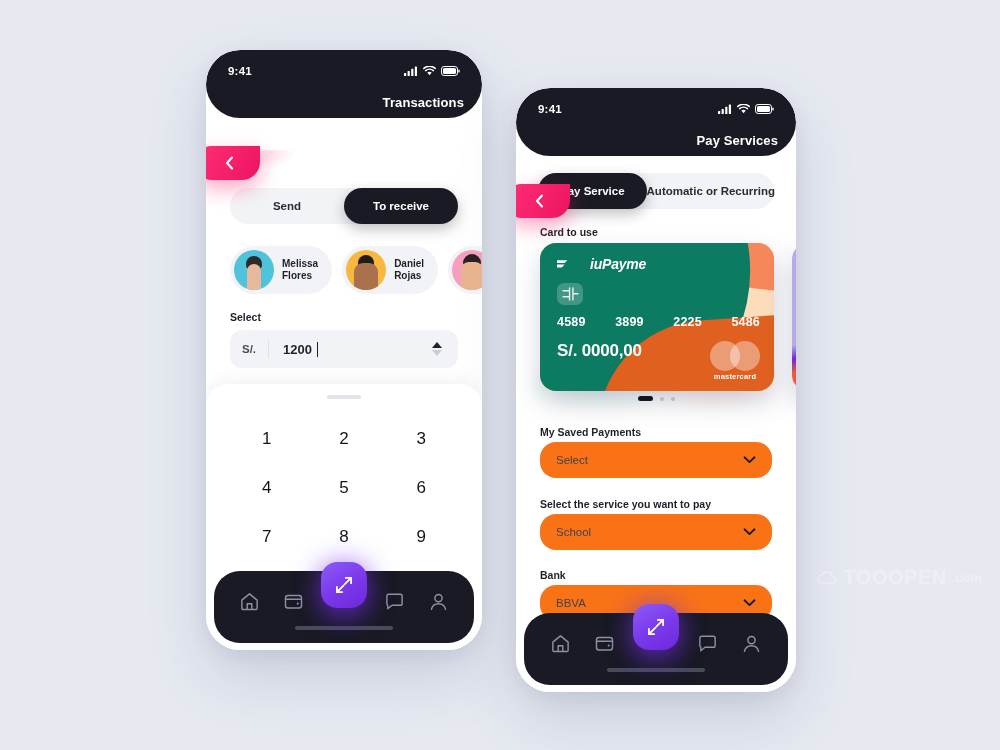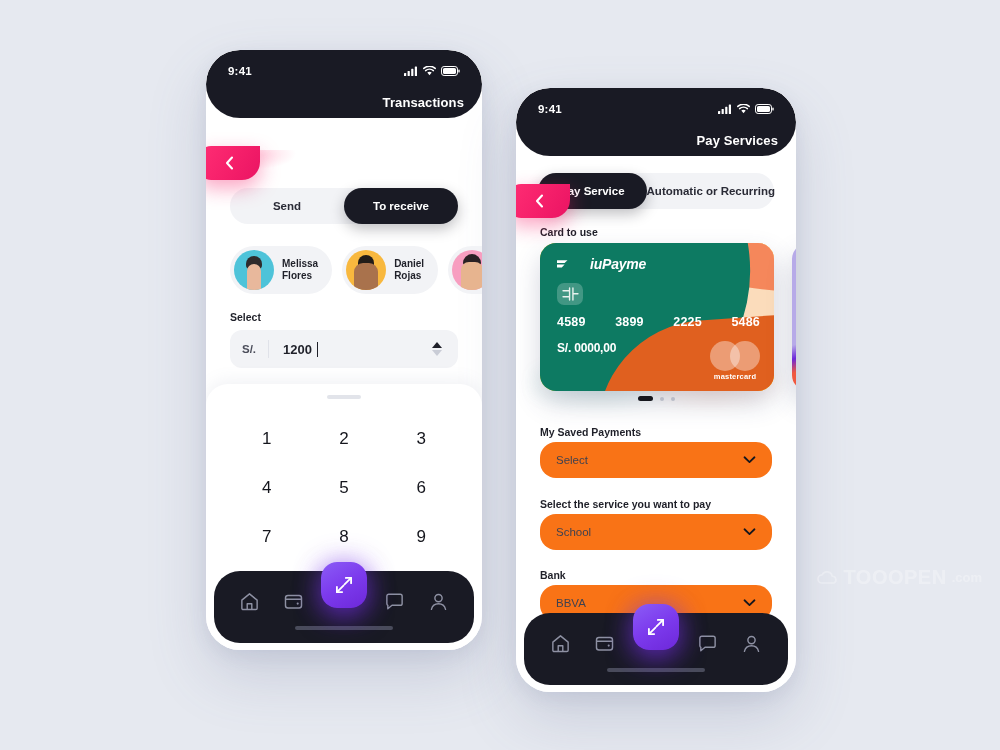--- a/index.html
+++ b/index.html
@@ -422,21 +422,21 @@
   }
   .cc-nums span {
     color: #ffffff;
     font-size: 12.5px;
     font-weight: 700;
     letter-spacing: .2px;
   }
   .cc-amount {
     position: absolute; left: 17px; top: 98px;
     color: #ffffff;
-    font-size: 12px;
+    font-size: 17px;
     font-weight: 700;
     letter-spacing: -.2px;
     z-index: 3;
   }
   .cc-mc {
     position: absolute; right: 14px; bottom: 10px;
     z-index: 3;
     text-align: center;
   }
   .cc-mc-circles { position: relative; width: 50px; height: 30px; margin: 0 auto; }

